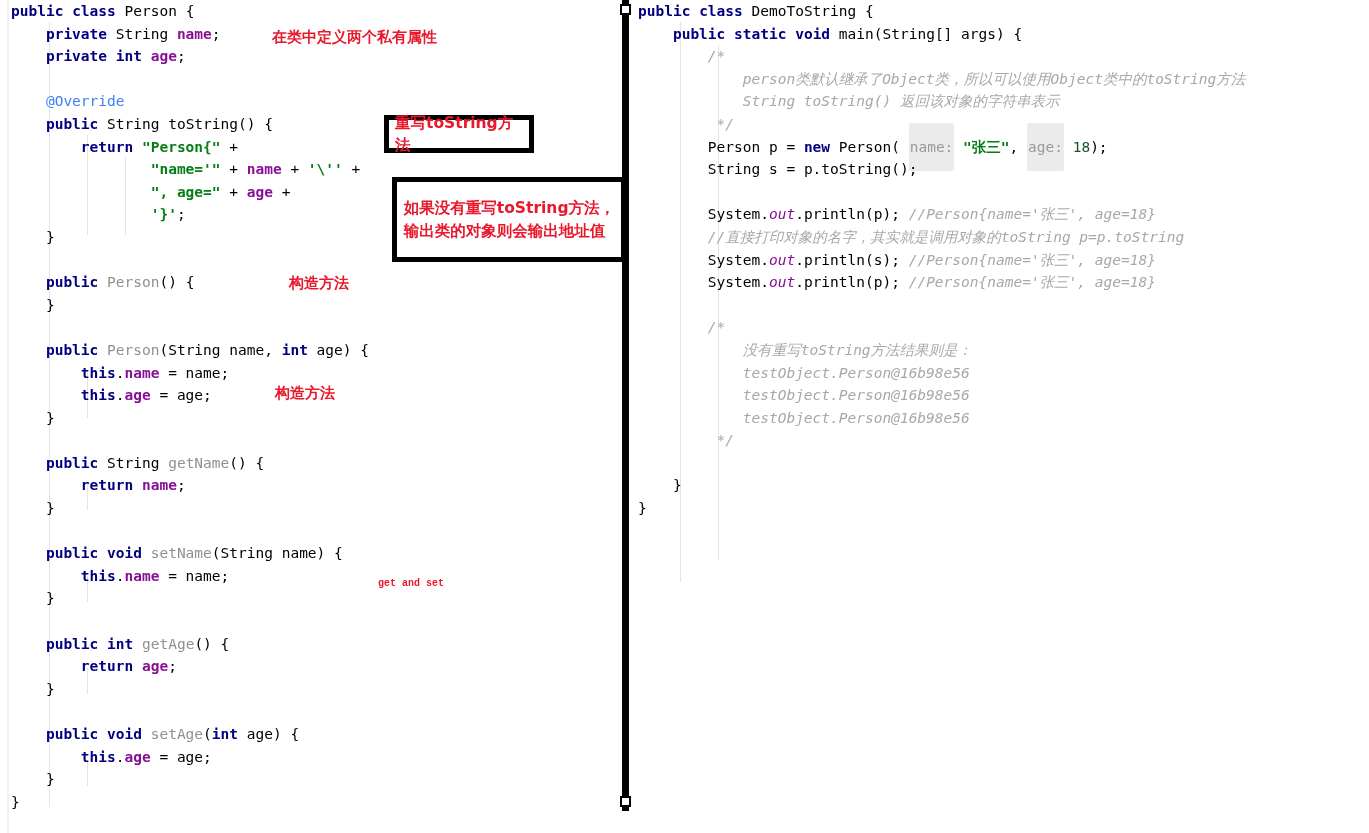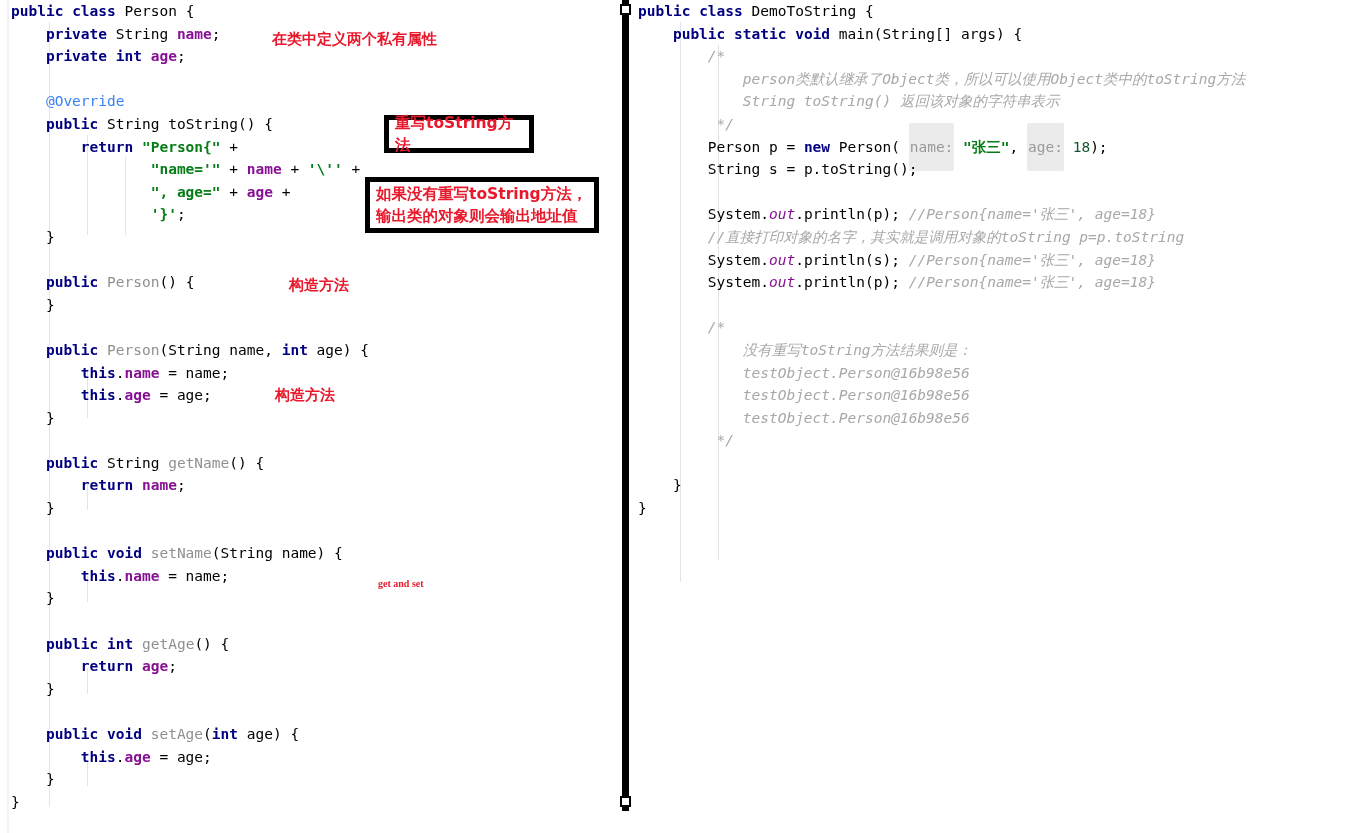--- a/index.html
+++ b/index.html
@@ -86,34 +86,34 @@
     border: 2px solid #000000;
     box-sizing: border-box;
   }
   #splitter-bar .cap.top    { top: 4px; }
   #splitter-bar .cap.bottom { bottom: 4px; }
 
   
   .annot {
     position: absolute;
     color: #e8192c;
-    font-family: Liberation Serif, serif;
+    font-family: Liberation Mono, monospace;
     font-weight: bold;
     font-size: 15px;
     line-height: 1.25;
     white-space: pre;
   }
   .annot-box {
     position: absolute;
     border: 5px solid #000000;
     background: #ffffff;
     box-sizing: border-box;
     display: flex;
     align-items: center;
-    justify-content: flex-start;
+    justify-content: flex-end;
     padding: 2px 6px;
   }
   .annot-box .annot-box-text {
     color: #e8192c;
     font-family: "DejaVu Sans", "Liberation Sans", sans-serif;
     font-weight: bold;
     font-size: 15.5px;
     line-height: 1.45;
     white-space: pre-line;
   }
@@ -143,20 +143,20 @@
   <div class="guide" style="left:46px;top:22px;height:560px;"></div>
   <div class="guide" style="left:84px;top:45px;height:515px;"></div>
   <pre class="code" id="right-code"><div class="line"><span class="kw">public</span><span class="plain"> </span><span class="kw">class</span><span class="plain"> </span><span class="type">DemoToString</span><span class="plain"> {</span></div><div class="line"><span class="plain">    </span><span class="kw">public</span><span class="plain"> </span><span class="kw">static</span><span class="plain"> </span><span class="kw">void</span><span class="plain"> </span><span class="type">main</span><span class="plain">(</span><span class="type">String</span><span class="plain">[] args) {</span></div><div class="line"><span class="plain">        </span><span class="cmt">/*</span></div><div class="line"><span class="plain">            </span><span class="cmt">person类默认继承了Object类，所以可以使用Object类中的toString方法</span></div><div class="line"><span class="plain">            </span><span class="cmt">String toString() 返回该对象的字符串表示</span></div><div class="line"><span class="plain">         </span><span class="cmt">*/</span></div><div class="line"><span class="plain">        </span><span class="type">Person</span><span class="plain"> p = </span><span class="kw">new</span><span class="plain"> </span><span class="type">Person</span><span class="plain">( </span><span class="hint">name:</span><span class="plain"> </span><span class="str">"张三"</span><span class="plain">, </span><span class="hint">age:</span><span class="plain"> </span><span class="num">18</span><span class="plain">);</span></div><div class="line"><span class="plain">        </span><span class="type">String</span><span class="plain"> s = p.</span><span class="type">toString</span><span class="plain">();</span></div><div class="line">&nbsp;</div><div class="line"><span class="plain">        </span><span class="type">System</span><span class="plain">.</span><span class="stat">out</span><span class="plain">.println(p); </span><span class="cmt">//Person{name='张三', age=18}</span></div><div class="line"><span class="plain">        </span><span class="cmt">//直接打印对象的名字，其实就是调用对象的toString p=p.toString</span></div><div class="line"><span class="plain">        </span><span class="type">System</span><span class="plain">.</span><span class="stat">out</span><span class="plain">.println(s); </span><span class="cmt">//Person{name='张三', age=18}</span></div><div class="line"><span class="plain">        </span><span class="type">System</span><span class="plain">.</span><span class="stat">out</span><span class="plain">.println(p); </span><span class="cmt">//Person{name='张三', age=18}</span></div><div class="line">&nbsp;</div><div class="line"><span class="plain">        </span><span class="cmt">/*</span></div><div class="line"><span class="plain">            </span><span class="cmt">没有重写toString方法结果则是：</span></div><div class="line"><span class="plain">            </span><span class="cmt">testObject.Person@16b98e56</span></div><div class="line"><span class="plain">            </span><span class="cmt">testObject.Person@16b98e56</span></div><div class="line"><span class="plain">            </span><span class="cmt">testObject.Person@16b98e56</span></div><div class="line"><span class="plain">         </span><span class="cmt">*/</span></div><div class="line">&nbsp;</div><div class="line"><span class="plain">    }</span></div><div class="line"><span class="plain">}</span></div></pre>
 </div>
 
 <div id="annotation-layer">
     <div class="annot" style="left: 272px; top: 30px; font-size: 15px;">在类中定义两个私有属性</div>
     <div class="annot-box" style="left: 384px; top: 115px; width: 150px; height: 38px;">
       <div class="annot-box-text" style="font-size: 15.5px;">重写toString方法</div>
     </div>
-    <div class="annot-box" style="left: 365px; top: 177px; width: 234px; height: 56px;">
+    <div class="annot-box" style="left: 392px; top: 177px; width: 234px; height: 85px;">
       <div class="annot-box-text" style="font-size: 15.5px;">如果没有重写toString方法，
 输出类的对象则会输出地址值</div>
     </div>
     <div class="annot" style="left: 289px; top: 276px; font-size: 15px;">构造方法</div>
     <div class="annot" style="left: 275px; top: 386px; font-size: 15px;">构造方法</div>
     <div class="annot" style="left: 378px; top: 578px; font-size: 10px;">get and set</div>
   </div>
 
 </body></html>

